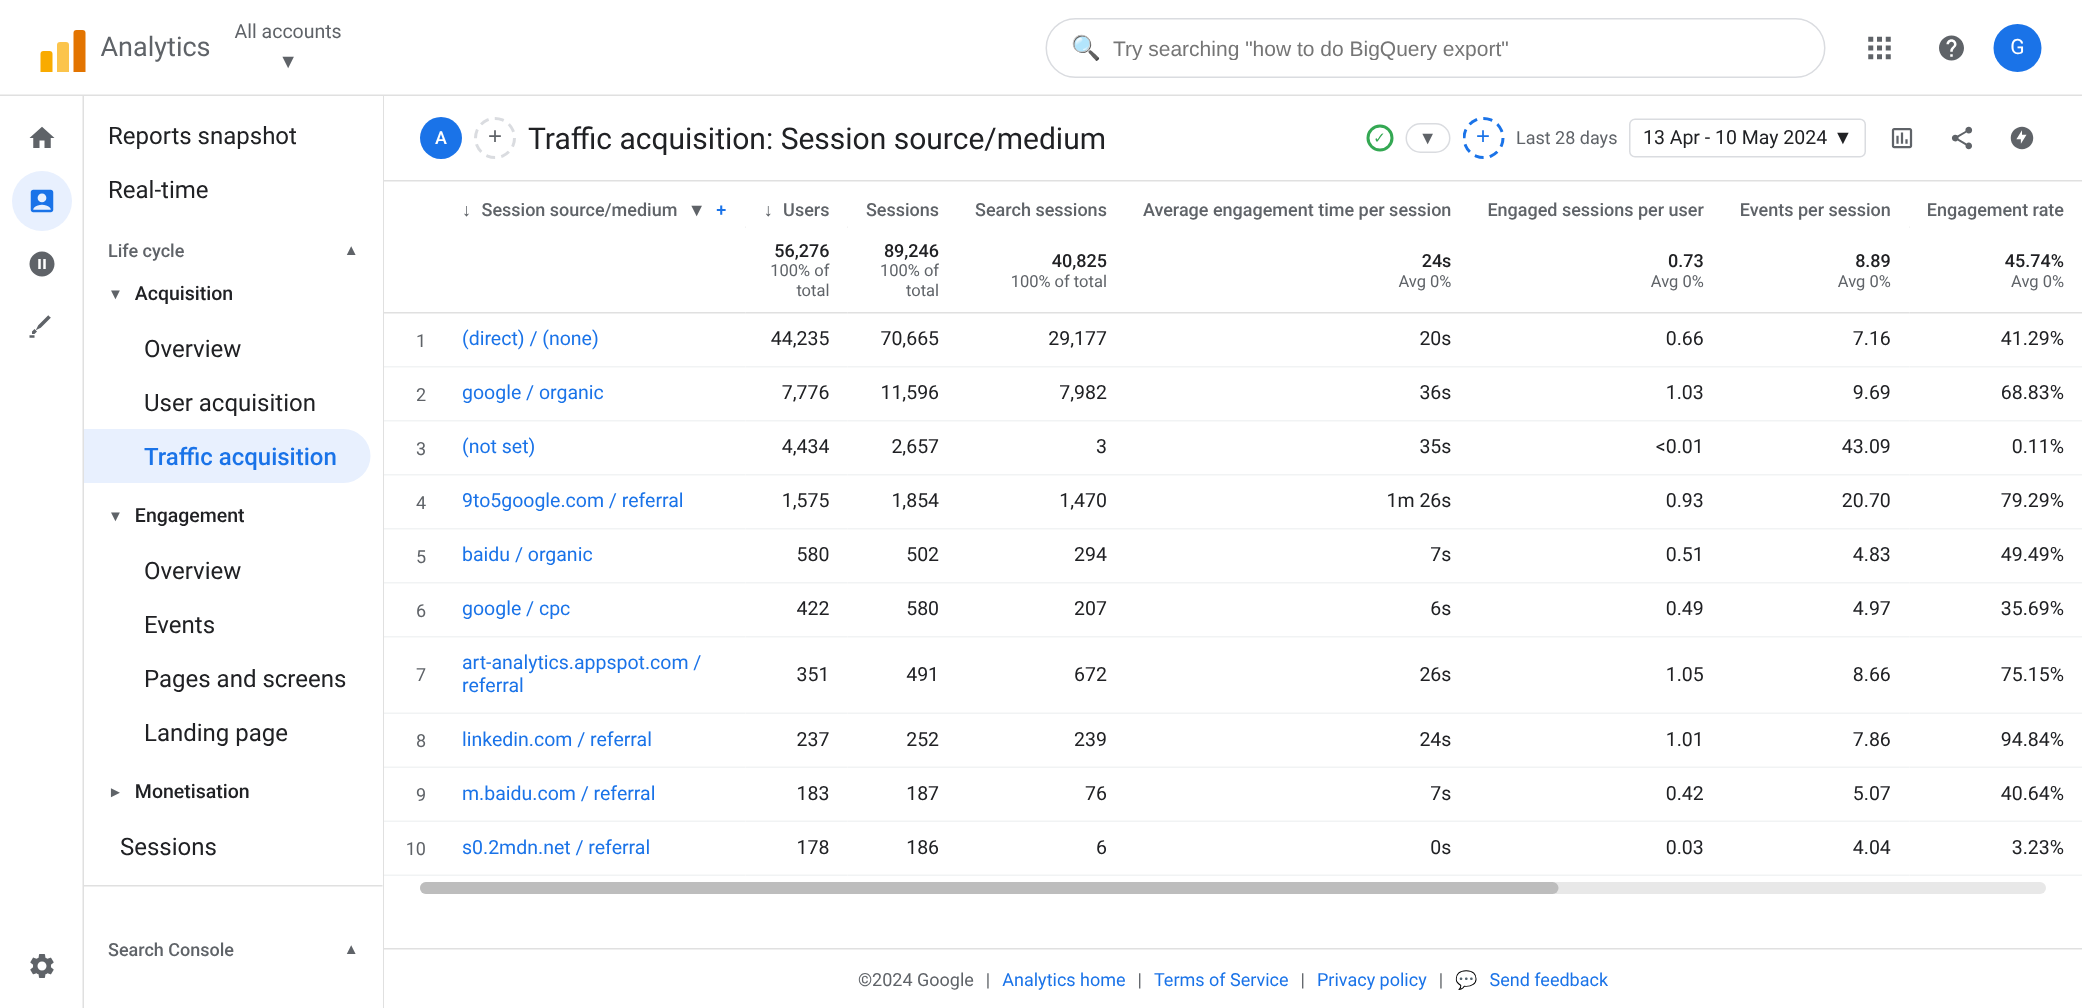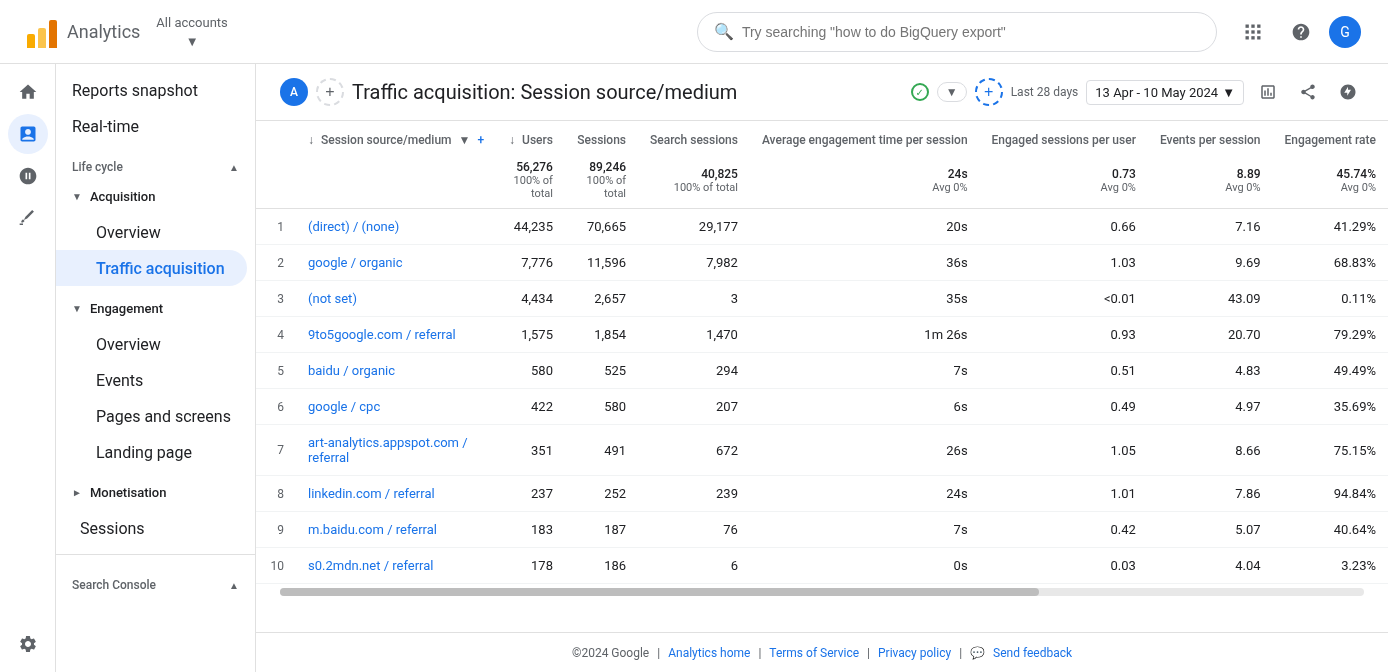--- a/index.html
+++ b/index.html
@@ -157,20 +157,23 @@
         <span>Life cycle</span>
         <span class="arrow">▲</span>
       </div>
       <div class="nav-group-header" style="padding-left: 16px;">
         <span style="font-size:10px; color:#5f6368;">▼</span>
         <span>Acquisition</span>
       </div>
       <div class="nav-item indent2">
         <span>Overview</span>
       </div>
+      <div class="nav-item indent2">
+        <span>User acquisition</span>
+      </div>
       <div class="nav-item indent2 active">
         <span>Traffic acquisition</span>
       </div>
       <div class="nav-group-header" style="padding-left: 16px; margin-top:4px;">
         <span style="font-size:10px; color:#5f6368;">▼</span>
         <span>Engagement</span>
       </div>
       <div class="nav-item indent2">
         <span>Overview</span>
       </div>
@@ -184,21 +187,21 @@
         <span>Landing page</span>
       </div>
       <div class="nav-group-header" style="padding-left:16px; margin-top:4px;">
         <span style="font-size:10px; color:#5f6368;">►</span>
         <span>Monetisation</span>
       </div>
       <div class="nav-item indent1">
         <span>Sessions</span>
       </div>
       <div style="height:8px; border-top:1px solid #e0e0e0; margin-top:8px;"></div>
-      <div class="nav-section" style="margin-top:8px;">
+      <div class="nav-section" style="margin-top:20px;">
         <span>Search Console</span>
         <span class="arrow">▲</span>
       </div>
       <div class="nav-group-header" style="padding-left:16px;">
         
         
       </div>
     </div>
     <div style="flex:1;"></div>
 
@@ -353,21 +356,21 @@
               <td>1,470</td>
               <td>1m 26s</td>
               <td>0.93</td>
               <td>20.70</td>
               <td>79.29%</td>
             </tr>
             <tr>
               <td class="row-num">5</td>
               <td class="source">baidu / organic</td>
               <td>580</td>
-              <td>525</td>
+              <td>502</td>
               <td>294</td>
               <td>7s</td>
               <td>0.51</td>
               <td>4.83</td>
               <td>49.49%</td>
             </tr>
             <tr>
               <td class="row-num">6</td>
               <td class="source">google / cpc</td>
               <td>422</td>

